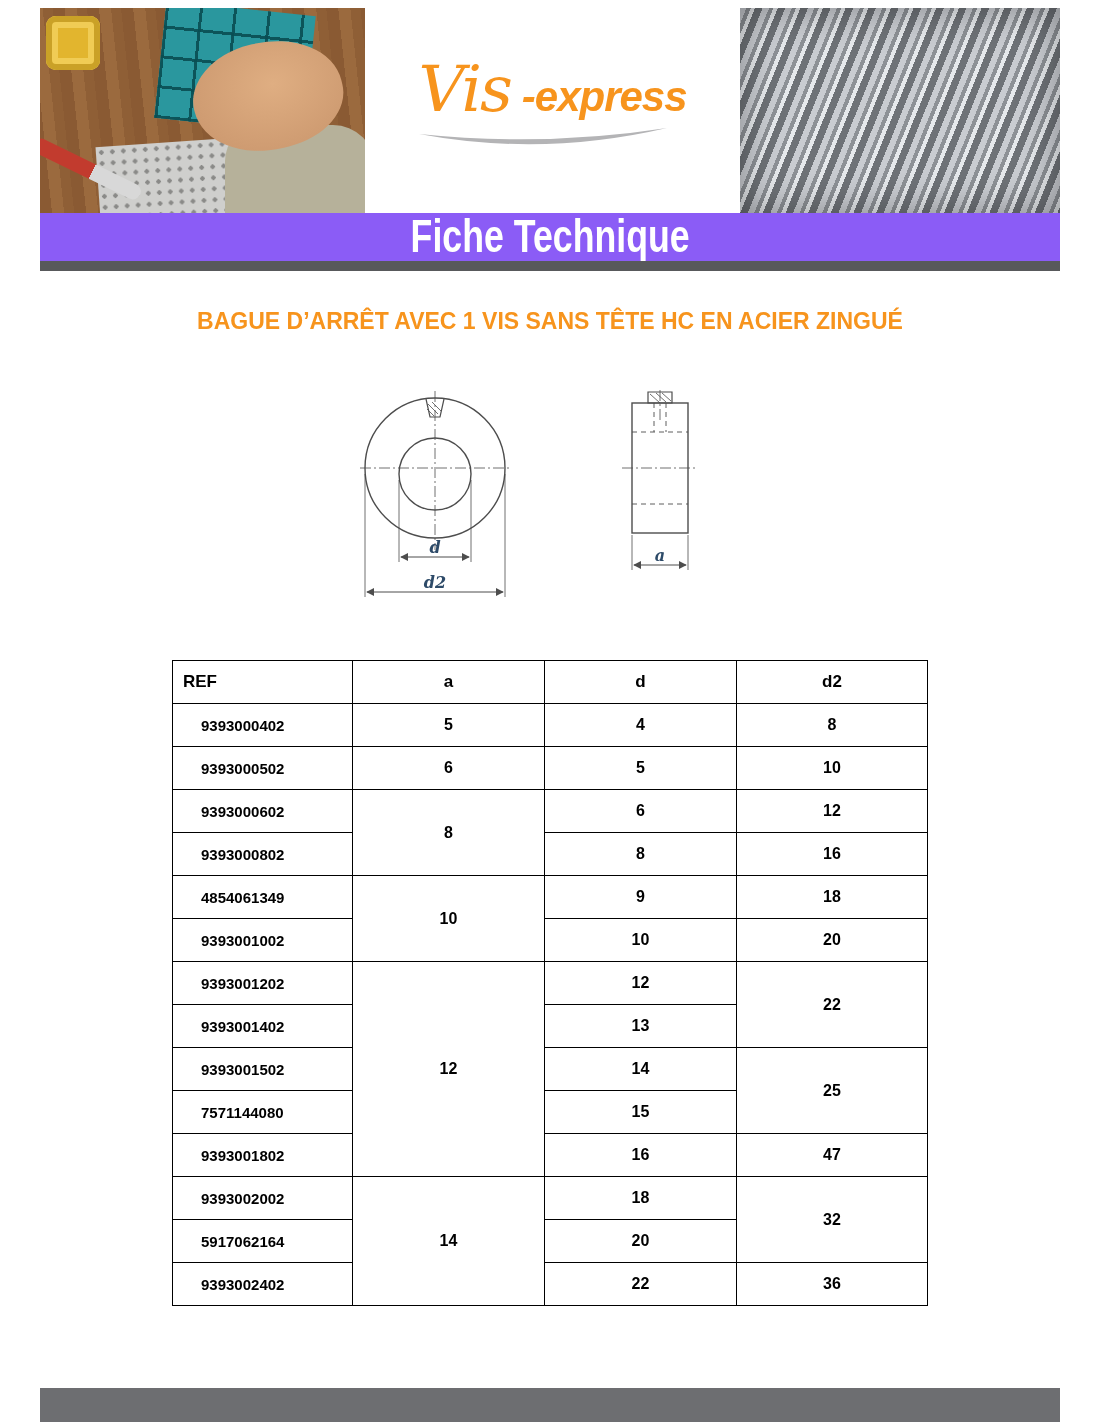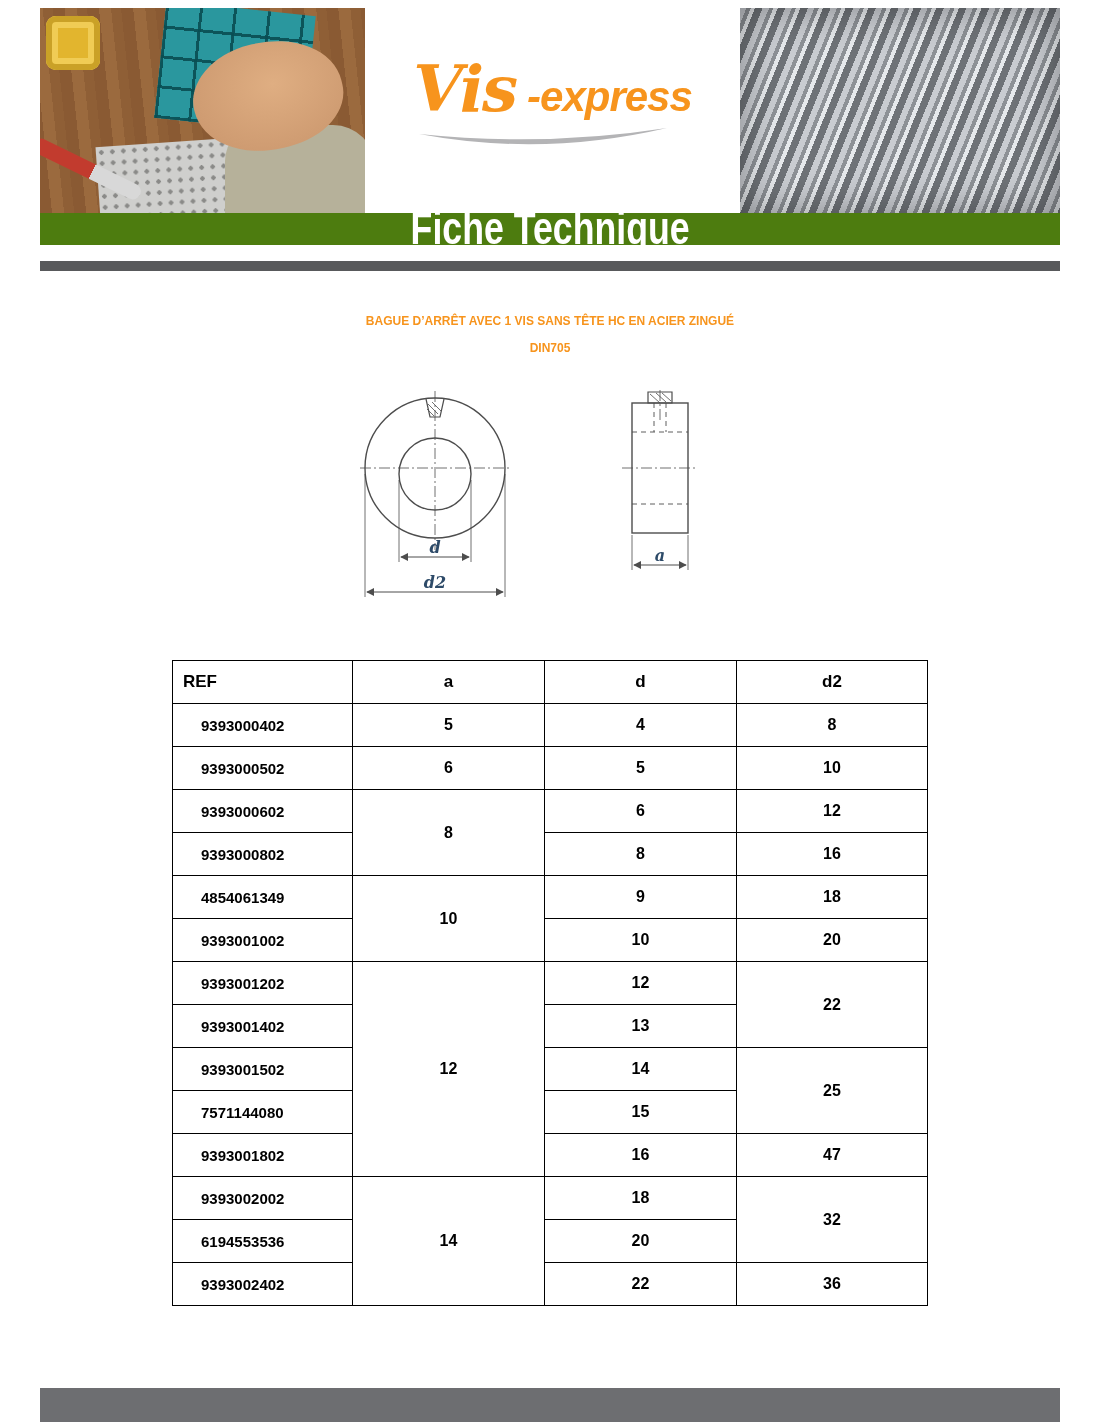--- a/index.html
+++ b/index.html
@@ -32,33 +32,33 @@
       #2a979e; }
   .hand { right:22px; top:34px; width:150px; height:108px; background:radial-gradient(ellipse at 55% 40%,#dfae82,#c8946b); border-radius:46% 52% 44% 52%; transform:rotate(-14deg); }
   .sleeve { right:-10px; bottom:-8px; width:150px; height:96px; background:#b6b19a; border-radius:36px 42px 0 0; }
   .parts-tray { left:58px; bottom:-6px; width:180px; height:78px; transform:rotate(-4deg);
     background: radial-gradient(#8a8a88 2px, rgba(0,0,0,0) 2.4px) 0 0/11px 11px, #cfcfcd; }
   .screwdriver { left:-12px; bottom:36px; width:118px; height:16px; border-radius:8px; transform:rotate(26deg);
     background:linear-gradient(90deg,#c23b2e 0 55%,#d8d8d8 55%); }
 
   .logo-area { flex:1; display:flex; flex-direction:column; align-items:center; justify-content:center; padding-bottom:14px; }
   .logo-text { white-space:nowrap; color:#F7941D; line-height:1; }
-  .vis { font-family:"DejaVu Serif", serif; font-style:italic; font-weight:bold; font-size:64px; letter-spacing:-2px; }
+  .vis { font-family:"DejaVu Serif", serif; font-style:italic; font-weight:normal; font-size:64px; letter-spacing:-2px; }
   .express { font-family:"Liberation Sans", sans-serif; font-style:italic; font-weight:bold; font-size:42px; letter-spacing:-1px;margin-left:11px; }
   .swoosh { margin-top:4px; margin-left:-20px; }
 
   
-  .banner { position:absolute; top:213px; left:40px; right:40px; height:32px; background:#4d7c0f;
+  .banner { position:absolute; top:213px; left:40px; right:40px; height:48px; background:#8b5cf6;
     display:flex; align-items:center; justify-content:center; }
   .banner-title { display:inline-block; color:#fff; font-weight:bold; font-size:42px; transform:scale(.85,1.08); }
   .gray-strip { position:absolute; top:261px; left:40px; right:40px; height:10px; background:#58595B; }
 
   
   .doc-title { position:absolute; top:308px; left:0; width:100%; text-align:center;
-    color:#F7941D; font-weight:bold; font-size:12px; line-height:27px; }
+    color:#F7941D; font-weight:bold; font-size:23px; line-height:27px; }
 
   
   .drawing { position:absolute; top:390px; left:0; width:100%; display:flex; justify-content:center; }
 
   
   .table-wrap { position:absolute; top:660px; left:0; width:100%; display:flex; justify-content:center; }
   table.spec { border-collapse:collapse; width:755px; table-layout:fixed; }
   .spec th, .spec td { border:1px solid #000;margin-top:24px; }
   .spec th { height:37px; font-size:17px; font-weight:bold; text-align:center; }
   .spec th.ref { text-align:left; padding-left:10px; }
@@ -95,21 +95,20 @@
     <div class="photo photo-right"></div>
   </div>
 
   <div class="banner">
     <span class="banner-title">Fiche Technique</span>
   </div>
   <div class="gray-strip"></div>
 
   <div class="doc-title">
     <div>BAGUE D’ARRÊT AVEC 1 VIS SANS TÊTE HC EN ACIER ZINGUÉ</div>
-    <div>DIN705</div>
   </div>
 
   <div class="drawing">
     <svg width="380" height="220" viewBox="0 0 380 220">
       <defs>
         <marker id="arr" viewBox="0 0 10 10" refX="9" refY="5" markerWidth="8" markerHeight="8" orient="auto-start-reverse">
           <path d="M0,0 L10,5 L0,10 z" fill="#4d4d4d"></path>
         </marker>
       </defs>
       <g stroke="#4d4d4d" fill="none" stroke-width="1.4">
@@ -221,21 +220,21 @@
         <td class="num">16</td>
         <td class="num">47</td>
       </tr>
       <tr>
         <td class="ref">9393002002</td>
         <td class="num" rowspan="3">14</td>
         <td class="num">18</td>
         <td class="num" rowspan="2">32</td>
       </tr>
       <tr>
-        <td class="ref">6194553536</td>
+        <td class="ref">5917062164</td>
         <td class="num">20</td>
       </tr>
       <tr>
         <td class="ref">9393002402</td>
         <td class="num">22</td>
         <td class="num">36</td>
       </tr>
     </tbody>
       </table>
   </div>

